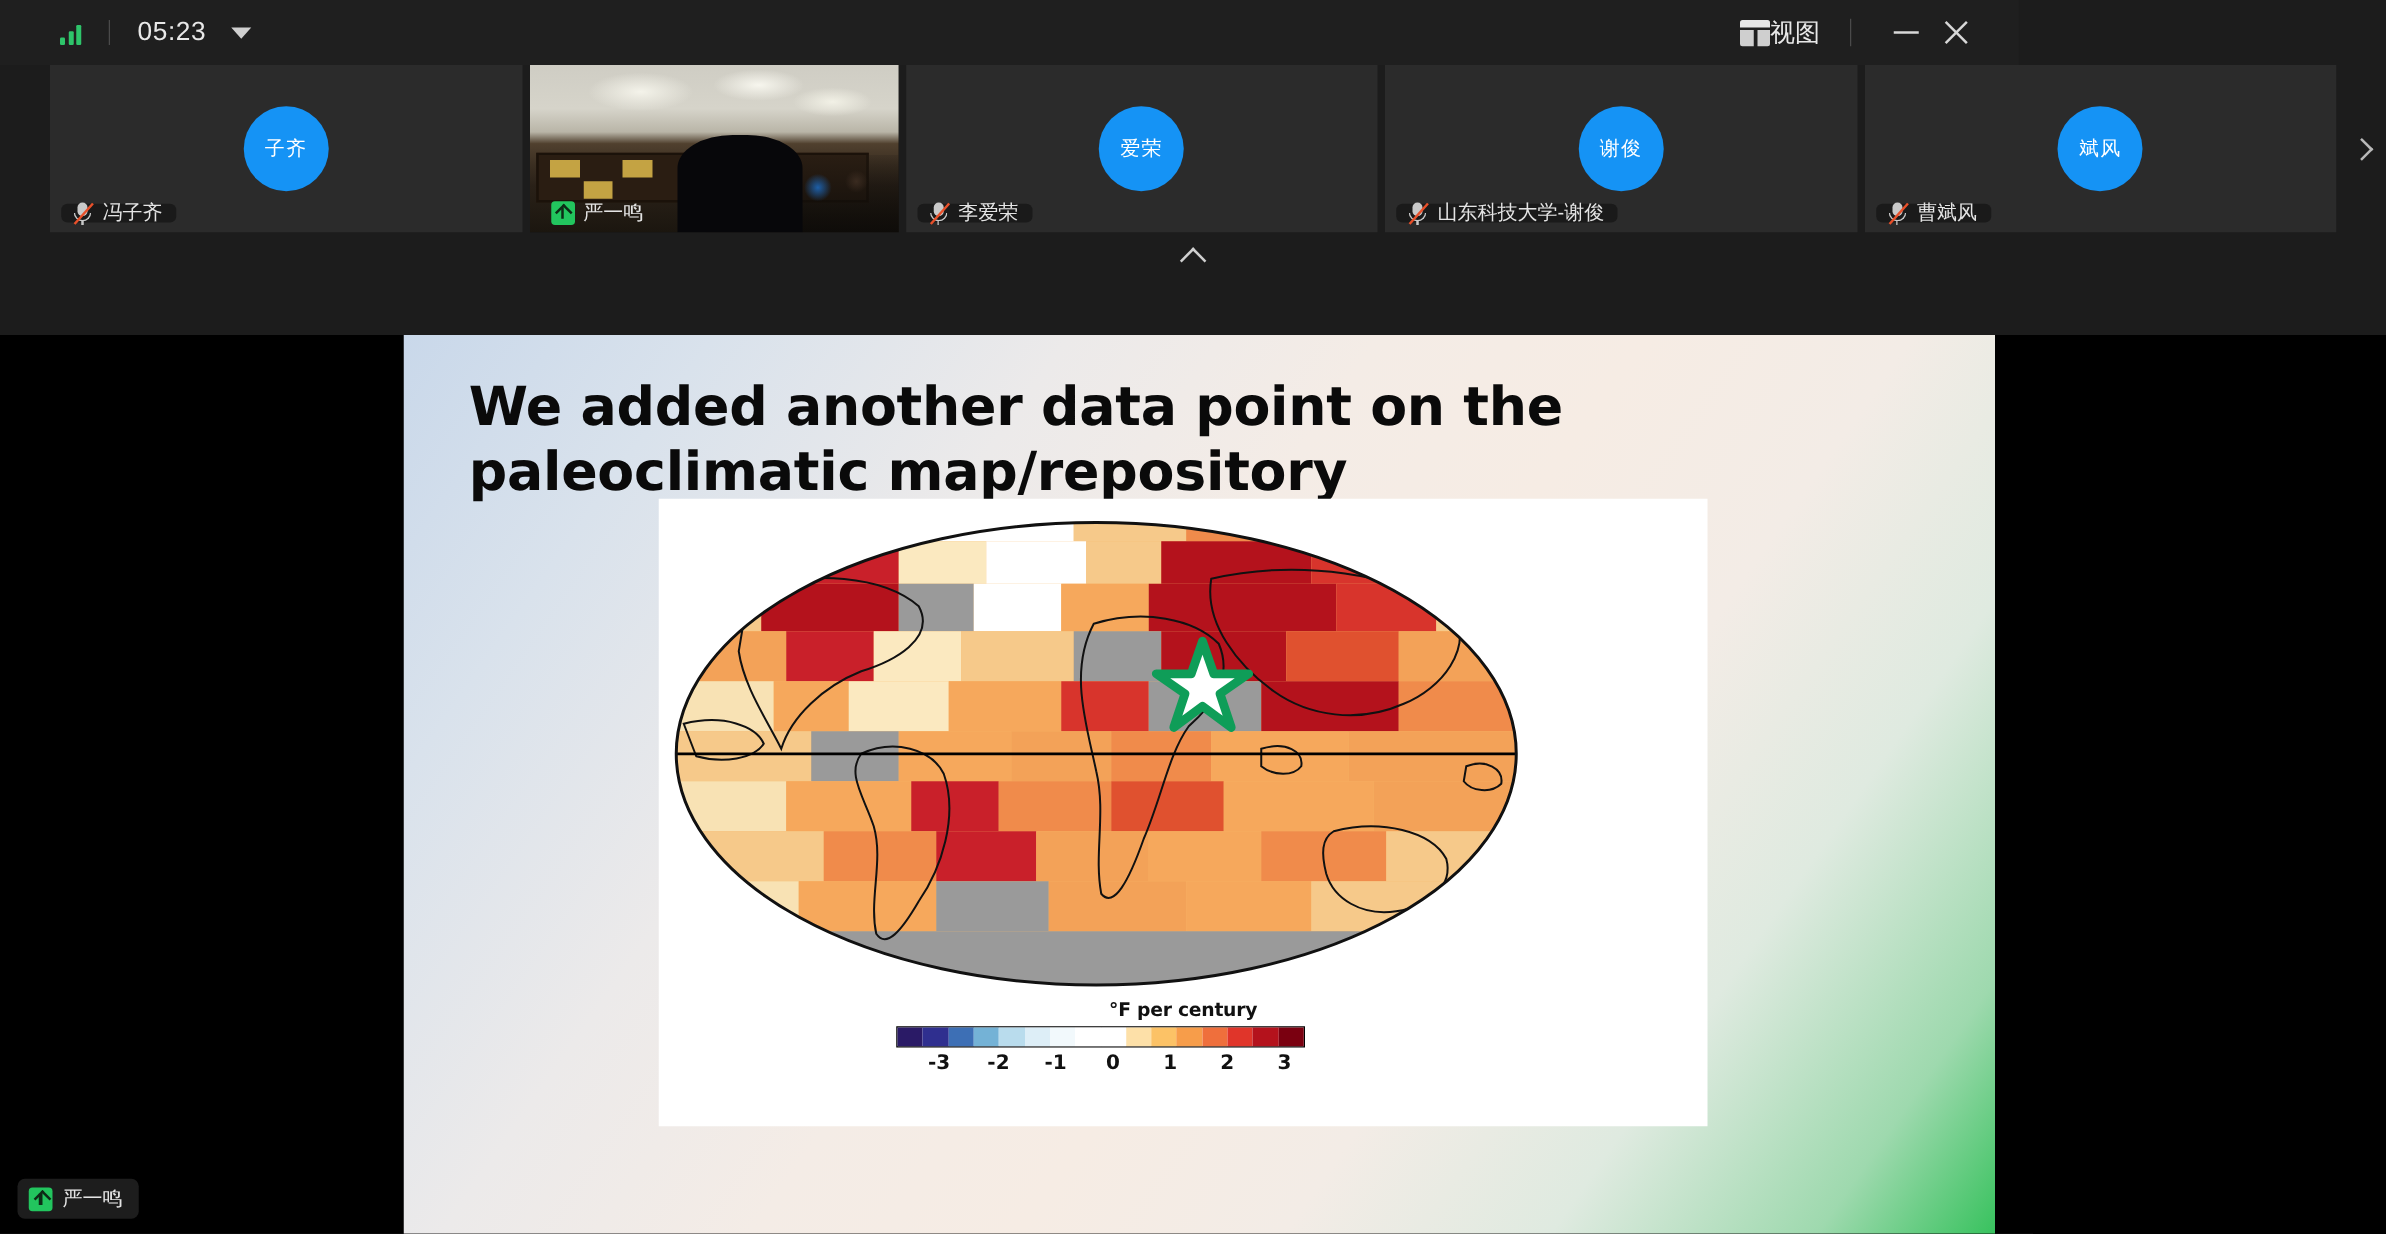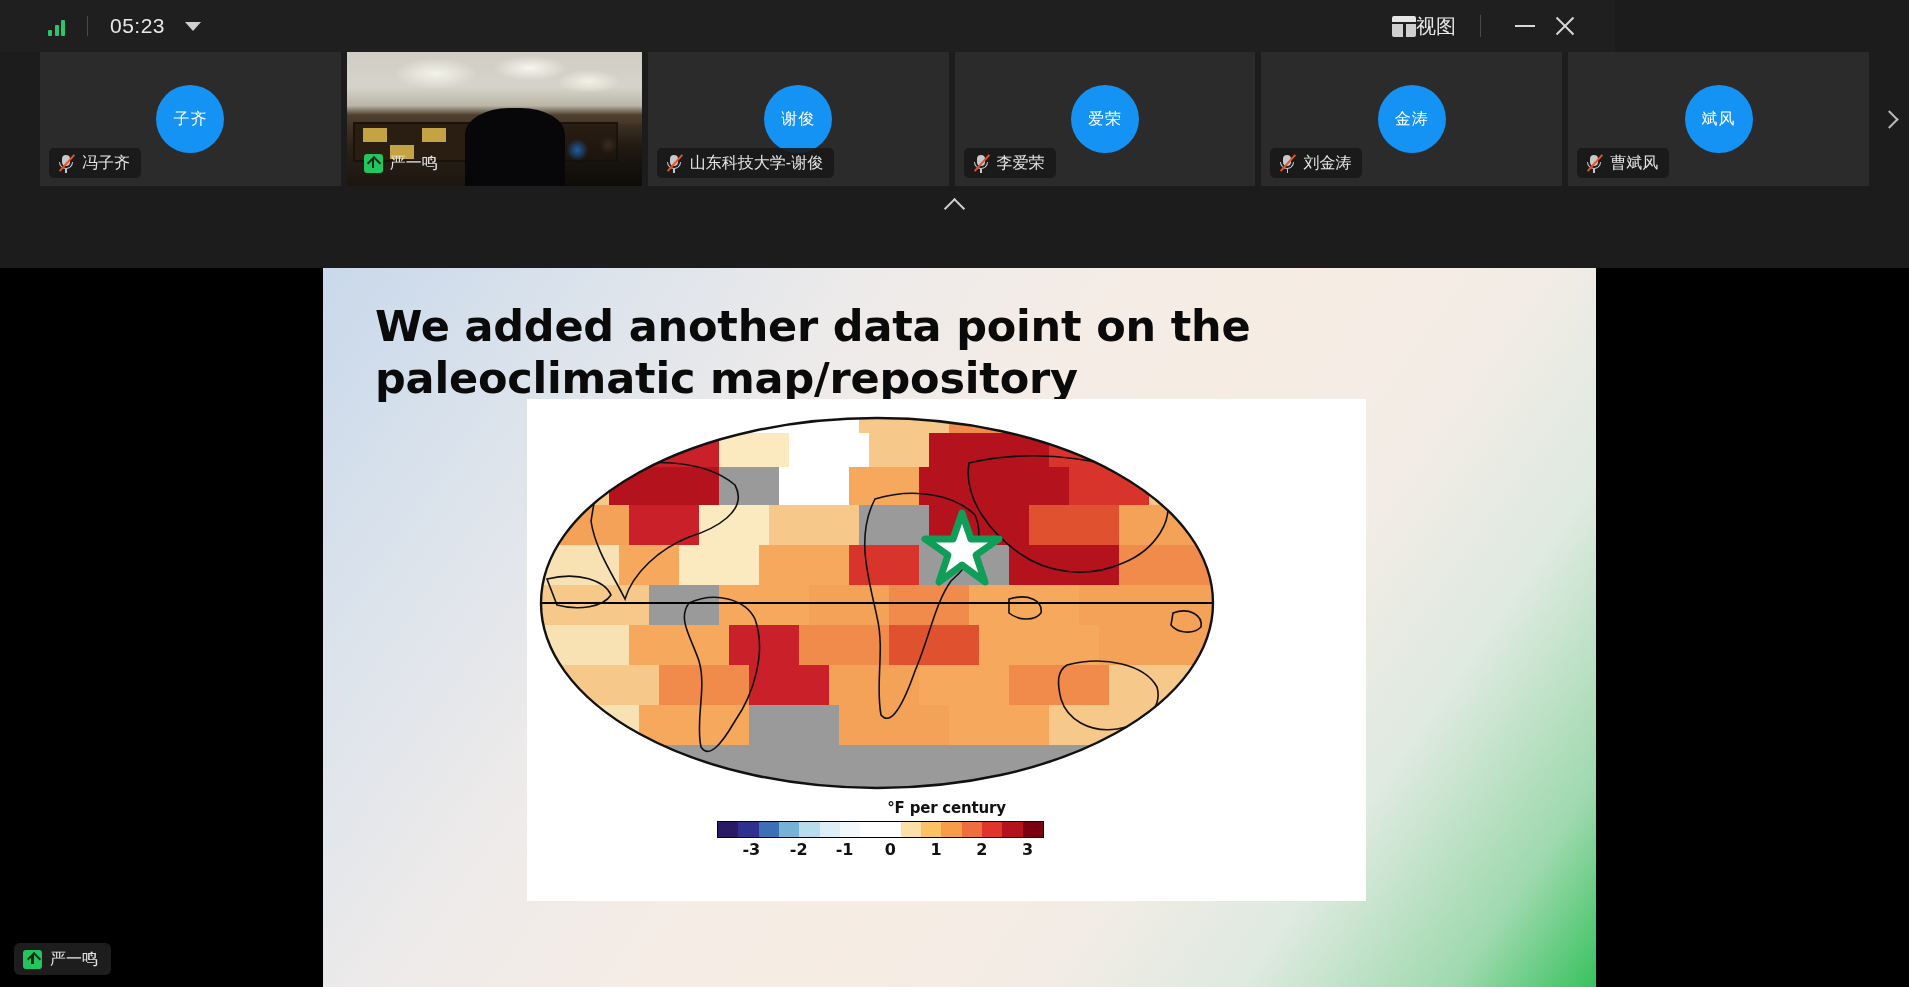--- a/index.html
+++ b/index.html
@@ -64,21 +64,21 @@
     cursor: pointer;
   }
   .tile.video { background: #0c0c0c; flex: 0 0 295px; }
   .avatar {
     position: absolute; top: 50%; left: 50%; transform: translate(-50%,-50%);
     width: 68px; height: 68px; border-radius: 50%; background: #1593f5;
     display: flex; align-items: center; justify-content: center;
     color: #fff; font-size: 16px; letter-spacing: 1px;
   }
   .namechip {
-    position: absolute; left: 9px; bottom: 8px; height: 30px;
+    position: absolute; left: 9px; bottom: 8px; height: 15px;
     background: rgba(24,24,24,.88); border-radius: 5px;
     display: flex; align-items: center; gap: 7px; padding: 0 11px 0 8px;
     color: #e4e4e4; font-size: 16px; white-space: nowrap;
   }
   .tile.video .namechip { background: transparent; }
   .mic-off { position: relative; width: 18px; height: 20px; flex: none; }
   .mic-off .body {
     position: absolute; left: 5px; top: 1.5px; width: 8px; height: 11px;
     border-radius: 4px; background: #c9c9c9;
   }
@@ -282,57 +282,45 @@
         <div class="vid-people"></div>
         <div class="vid-silhouette"></div>
       </div>
       <div class="namechip">
         <span class="share-icon"></span>
         <span>严一鸣</span>
       </div>
     </div>
 
     <div class="tile">
+      <div class="avatar">爱荣</div>
+      <div class="namechip">
+        <span class="mic-off">
+          <span class="body"></span>
+            <span class="arc"></span>
+            <span class="stem"></span>
+            <span class="slash"></span>
+        </span>
+        <span>李爱荣</span>
+      </div>
+    </div>
+
+    <div class="tile">
       <div class="avatar">谢俊</div>
       <div class="namechip">
         <span class="mic-off">
           <span class="body"></span>
             <span class="arc"></span>
             <span class="stem"></span>
             <span class="slash"></span>
         </span>
         <span>山东科技大学-谢俊</span>
       </div>
     </div>
 
-    <div class="tile">
-      <div class="avatar">爱荣</div>
-      <div class="namechip">
-        <span class="mic-off">
-          <span class="body"></span>
-            <span class="arc"></span>
-            <span class="stem"></span>
-            <span class="slash"></span>
-        </span>
-        <span>李爱荣</span>
-      </div>
-    </div>
-
-    <div class="tile">
-      <div class="avatar">金涛</div>
-      <div class="namechip">
-        <span class="mic-off">
-          <span class="body"></span>
-            <span class="arc"></span>
-            <span class="stem"></span>
-            <span class="slash"></span>
-        </span>
-        <span>刘金涛</span>
-      </div>
-    </div>
 
     <div class="tile">
       <div class="avatar">斌风</div>
       <div class="namechip">
         <span class="mic-off">
           <span class="body"></span>
             <span class="arc"></span>
             <span class="stem"></span>
             <span class="slash"></span>
         </span>

